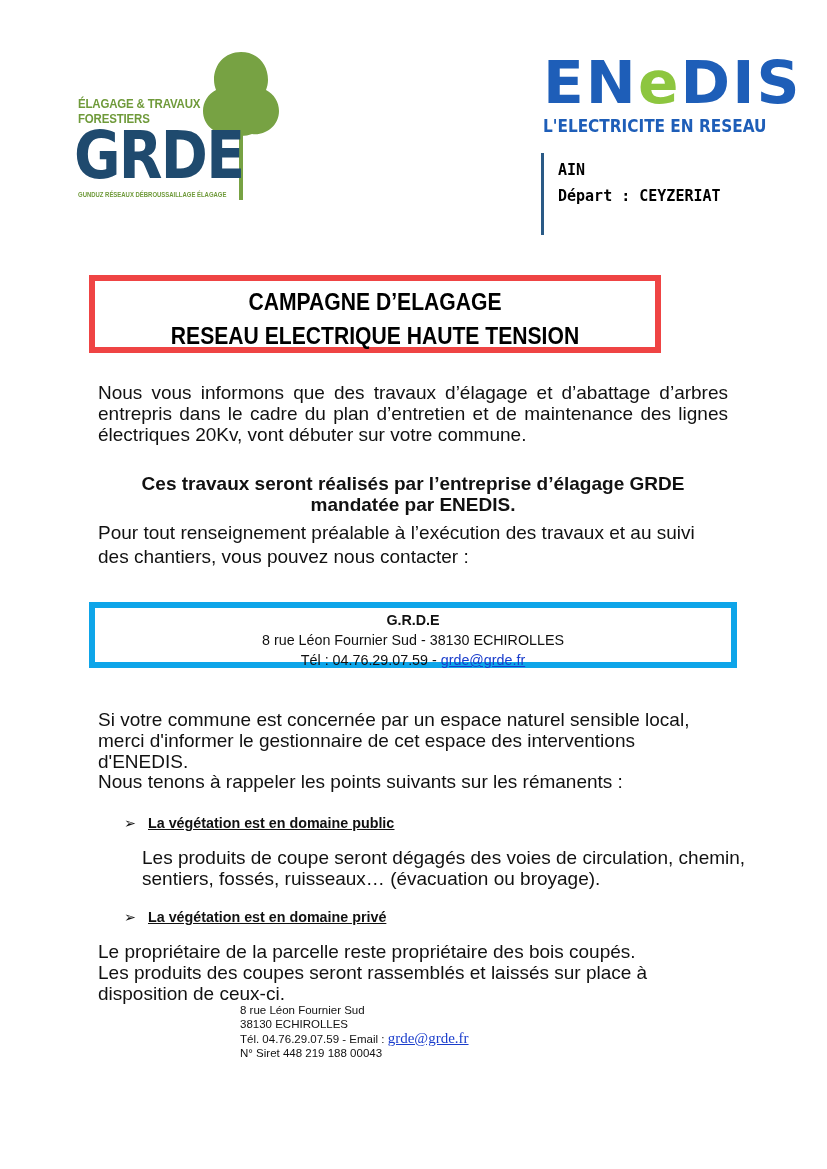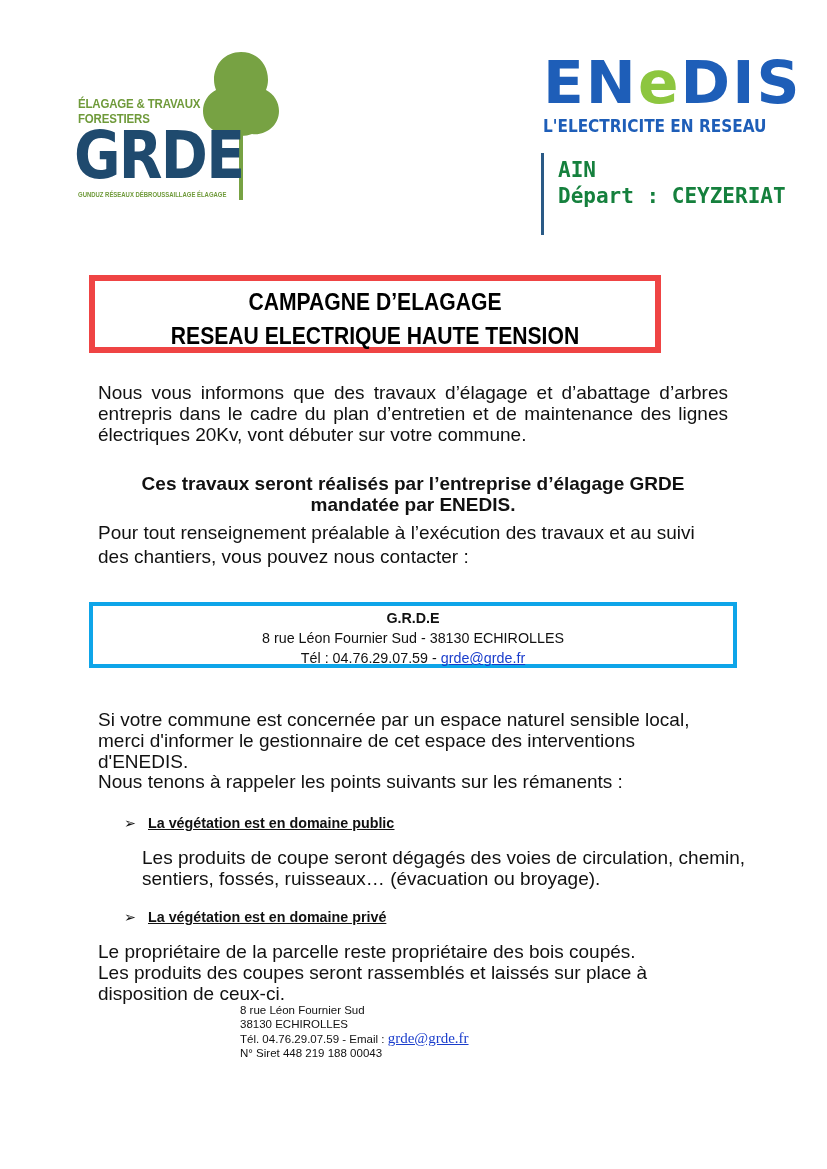--- a/index.html
+++ b/index.html
@@ -14,35 +14,35 @@
   .tree { left:200px; top:50px; width:82px; height:152px; }
 
   
   .enedis-word { left:543px; top:53px; font-family:"DejaVu Sans", sans-serif; font-weight:bold; font-size:58px; line-height:60px; letter-spacing:2px; white-space:nowrap; transform:scaleX(1.03); transform-origin:left top; }
   .enedis-blue { color:#1e5eb8; }
   .enedis-green { color:#8dc63f; }
   .enedis-tag { left:543px; top:116px; font-family:"DejaVu Sans", sans-serif; font-weight:bold; color:#1e5eb8; font-size:17px; letter-spacing:0px; white-space:nowrap; transform:scaleX(0.9); transform-origin:left top; }
 
   
   .dept-bar { left:541px; top:153px; width:3px; height:82px; background:#2a5a86; }
-  .dept-text { left:558px; top:157px; font-family:"DejaVu Sans Mono", monospace; font-weight:bold; font-size:21px; line-height:26px; color:#15803d; }
+  .dept-text { left:558px; top:157px; font-family:"DejaVu Sans Mono", monospace; font-weight:bold; font-size:15px; line-height:26px; color:#000000; }
 
   
   .title-box { left:89px; top:255px; width:572px; height:78px; border:6px solid #ef4444; box-sizing:border-box; text-align:center;margin-top:20px; }
   .title-line { font-family:"Liberation Sans", sans-serif; font-weight:bold; font-size:24px; line-height:34px; color:#000; transform:scaleX(0.88); }
   .title-line:first-child { margin-top:4px; }
 
   
   .para { left:98px; width:630px; font-family:"Liberation Sans", sans-serif; font-size:19px; line-height:21px; color:#111; }
   .justify { text-align:justify; }
   .center { text-align:center; }
   .bold { font-weight:bold; }
 
   
-  .contact-box { left:89px; top:602px; width:648px; height:66px; border:4px solid #0ea5e9; box-sizing:border-box; text-align:center; font-size:14.3px; line-height:20px; padding-top:2px; }
+  .contact-box { left:89px; top:602px; width:648px; height:66px; border:6px solid #0ea5e9; box-sizing:border-box; text-align:center; font-size:14.3px; line-height:20px; padding-top:2px; }
   a.link { color:#1a3dcc; text-decoration:underline; }
 
   
   .bullet { left:124px; font-weight:bold; font-size:14.3px; line-height:20px; }
   .bullet .arrow { display:inline-block; width:24px; font-weight:normal; }
   .bullet .txt { text-decoration:underline; }
 
   
   .footer { left:240px; top:1003px; width:350px; text-align:left; font-family:"Liberation Sans", sans-serif; font-size:11.5px; line-height:14px; color:#111; }
   .footer a { font-family:"Liberation Serif", serif; font-size:15px; color:#1a3dcc; text-decoration:underline; }

